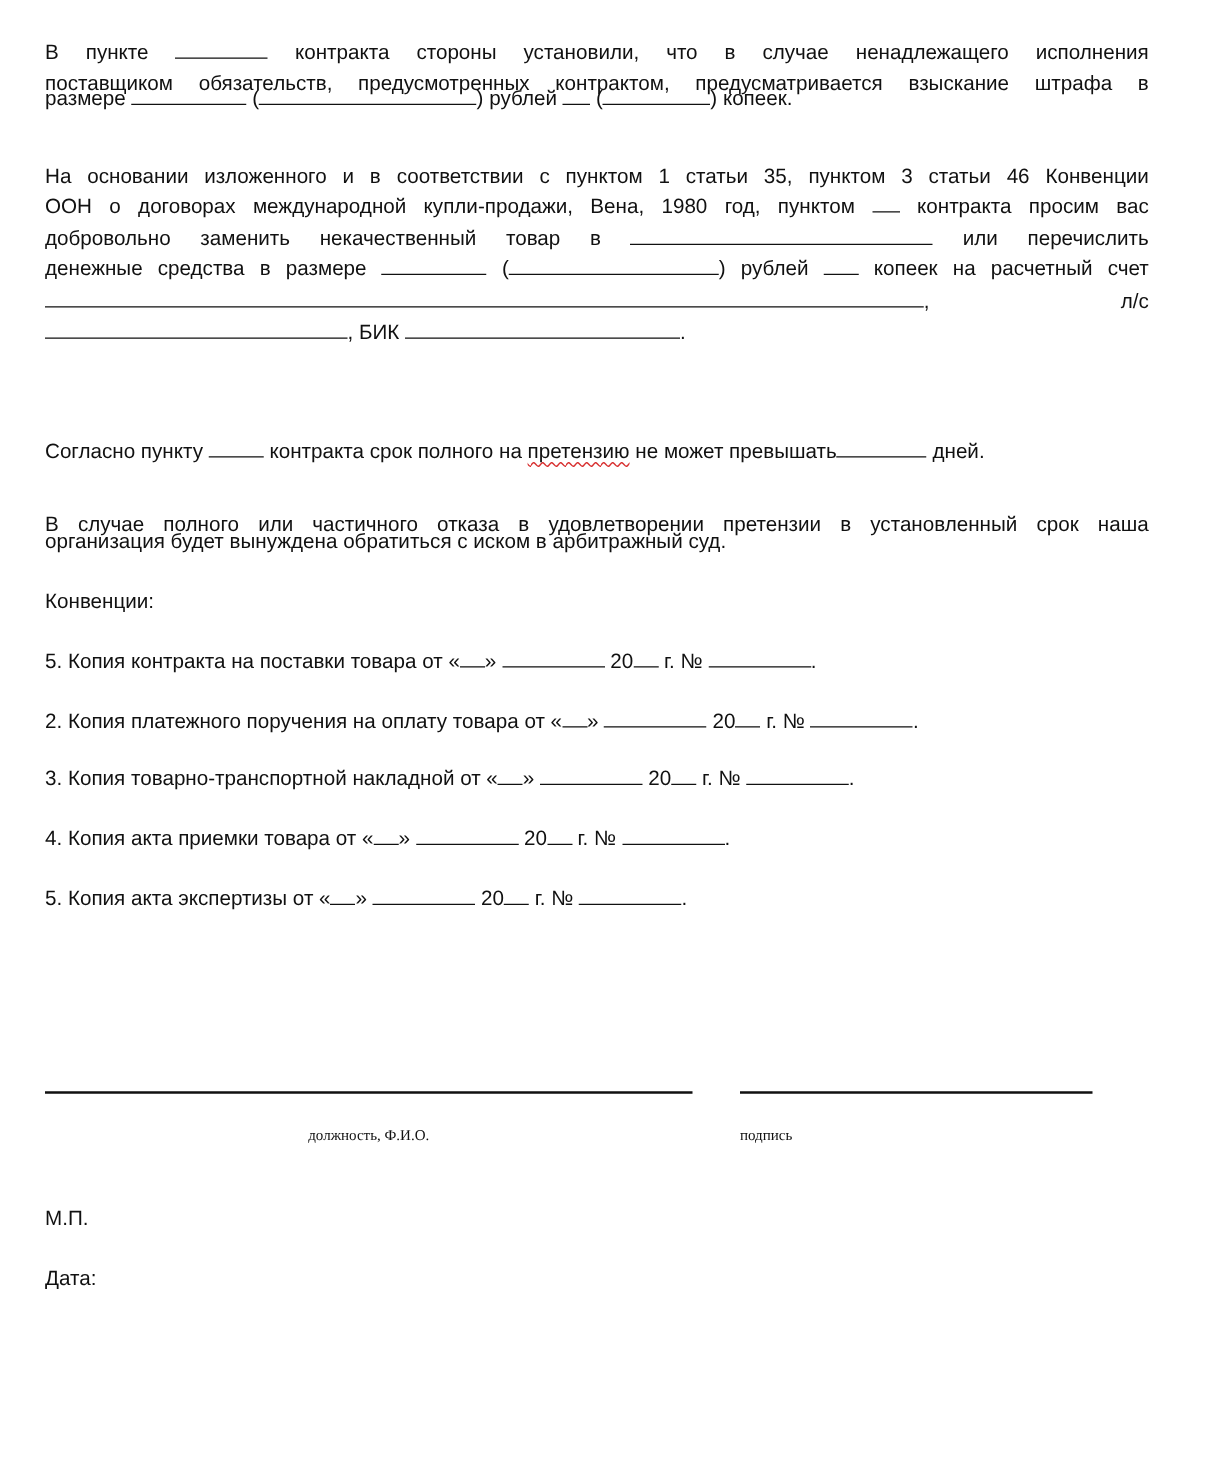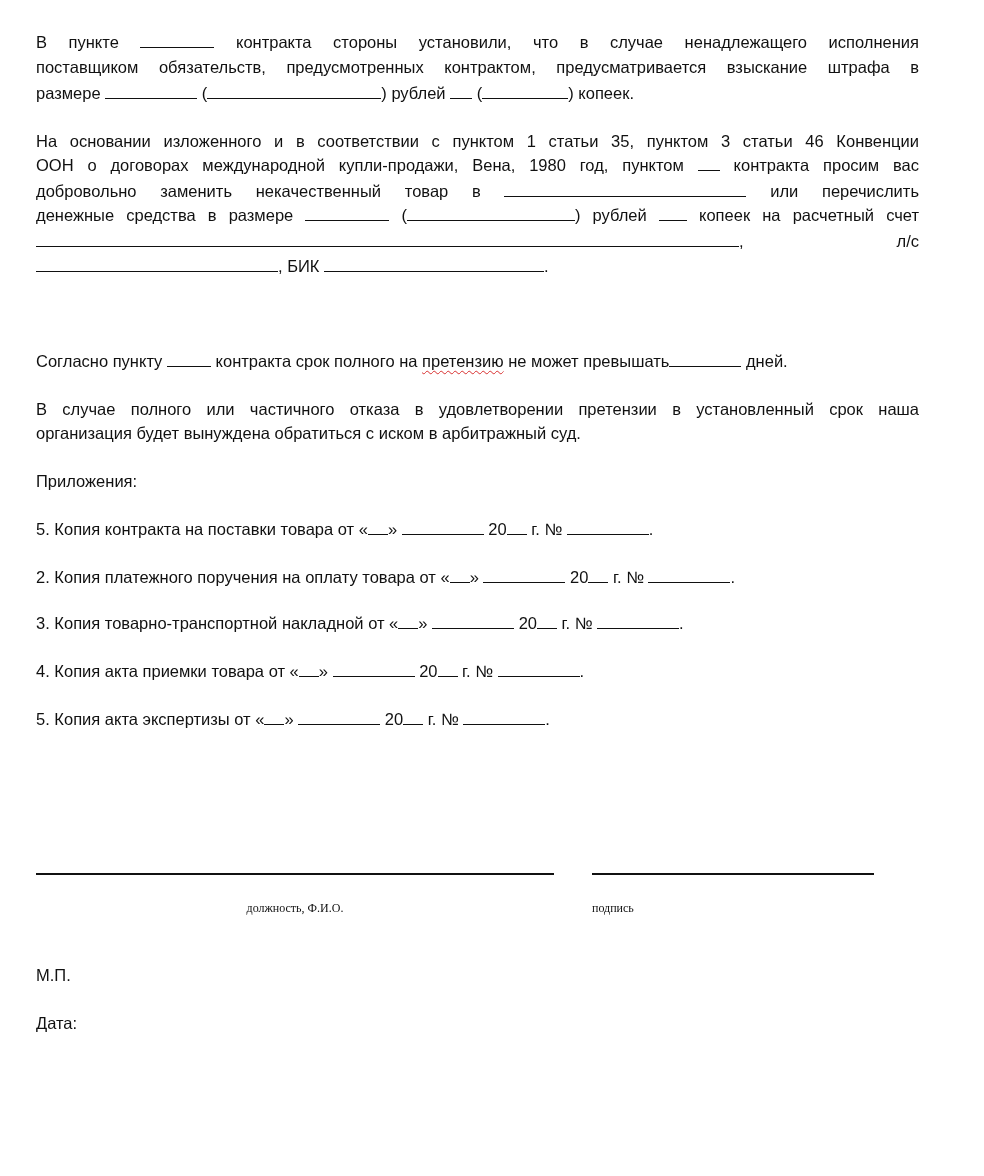--- a/index.html
+++ b/index.html
@@ -14,21 +14,21 @@
 </style>
 </head>
 <body>
 
 <div class="ln just" style="top:32px">
   <span>В пункте</span>
   <span class="ul" style="width:74px"></span>
   <span>контракта стороны установили, что в случае ненадлежащего исполнения</span>
 </div>
 <div class="ln" style="top:57px; width:883px; text-align:justify; text-align-last:justify; white-space:normal;">поставщиком обязательств, предусмотренных контрактом, предусматривается взыскание штрафа в</div>
-<div class="ln" style="top:83px"><span>размере</span> <span class="ul" style="width:92px"></span> <span>(</span><span class="ul" style="width:174px"></span><span>) рублей</span> <span class="ul" style="width:22px"></span> <span>(</span><span class="ul" style="width:86px"></span><span>) копеек.</span></div>
+<div class="ln" style="top:69px"><span>размере</span> <span class="ul" style="width:92px"></span> <span>(</span><span class="ul" style="width:174px"></span><span>) рублей</span> <span class="ul" style="width:22px"></span> <span>(</span><span class="ul" style="width:86px"></span><span>) копеек.</span></div>
 
 <div class="ln just" style="top:131px">На основании изложенного и в соответствии с пунктом 1 статьи 35, пунктом 3 статьи 46 Конвенции</div>
 <div class="ln just" style="top:155px">
   <span>ООН о договорах международной купли-продажи, Вена, 1980 год, пунктом</span>
   <span class="ul" style="width:22px"></span>
   <span>контракта просим вас</span>
 </div>
 <div class="ln just" style="top:181px">
   <span>добровольно заменить некачественный товар в</span>
   <span class="ul" style="width:242px"></span>
@@ -39,24 +39,24 @@
   <span class="ul" style="width:84px"></span>
   <span><span>(</span><span class="ul" style="width:168px"></span><span>) рублей</span></span>
   <span class="ul" style="width:28px"></span>
   <span>копеек на расчетный счет</span>
 </div>
 <div class="ln" style="top:231px; width:883px;"><span class="ul" style="width:703px"></span><span>,</span><span style="position:absolute; right:0; top:0;">л/с</span></div>
 <div class="ln" style="top:256px"><span class="ul" style="width:242px"></span><span>, БИК</span> <span class="ul" style="width:220px"></span><span>.</span></div>
 
 <div class="ln" style="top:351px"><span>Согласно пункту</span> <span class="ul" style="width:44px"></span> <span>контракта срок полного на</span> <span class="spell">претензию</span> <span>не может превышать</span><span class="ul" style="width:72px"></span> <span>дней.</span></div>
 
-<div class="ln just" style="top:399px">В случае полного или частичного отказа в удовлетворении претензии в установленный срок наша</div>
+<div class="ln just" style="top:410px">В случае полного или частичного отказа в удовлетворении претензии в установленный срок наша</div>
 <div class="ln" style="top:423px">организация будет вынуждена обратиться с иском в арбитражный суд.</div>
 
-<div class="ln" style="top:471px">Приложения:</div>
+<div class="ln" style="top:471px">Конвенции:</div>
 
 <div class="ln" style="top:519px"><span>5. Копия контракта на поставки товара от «</span><span class="ul" style="width:20px"></span><span>»</span> <span class="ul" style="width:82px"></span> <span>20</span><span class="ul" style="width:20px"></span> <span>г. №</span> <span class="ul" style="width:82px"></span><span>.</span></div>
 
 <div class="ln" style="top:567px"><span>2. Копия платежного поручения на оплату товара от «</span><span class="ul" style="width:20px"></span><span>»</span> <span class="ul" style="width:82px"></span> <span>20</span><span class="ul" style="width:20px"></span> <span>г. №</span> <span class="ul" style="width:82px"></span><span>.</span></div>
 
 <div class="ln" style="top:613px"><span>3. Копия товарно-транспортной накладной от «</span><span class="ul" style="width:20px"></span><span>»</span> <span class="ul" style="width:82px"></span> <span>20</span><span class="ul" style="width:20px"></span> <span>г. №</span> <span class="ul" style="width:82px"></span><span>.</span></div>
 
 <div class="ln" style="top:661px"><span>4. Копия акта приемки товара от «</span><span class="ul" style="width:20px"></span><span>»</span> <span class="ul" style="width:82px"></span> <span>20</span><span class="ul" style="width:20px"></span> <span>г. №</span> <span class="ul" style="width:82px"></span><span>.</span></div>
 
 <div class="ln" style="top:709px"><span>5. Копия акта экспертизы от «</span><span class="ul" style="width:20px"></span><span>»</span> <span class="ul" style="width:82px"></span> <span>20</span><span class="ul" style="width:20px"></span> <span>г. №</span> <span class="ul" style="width:82px"></span><span>.</span></div>

